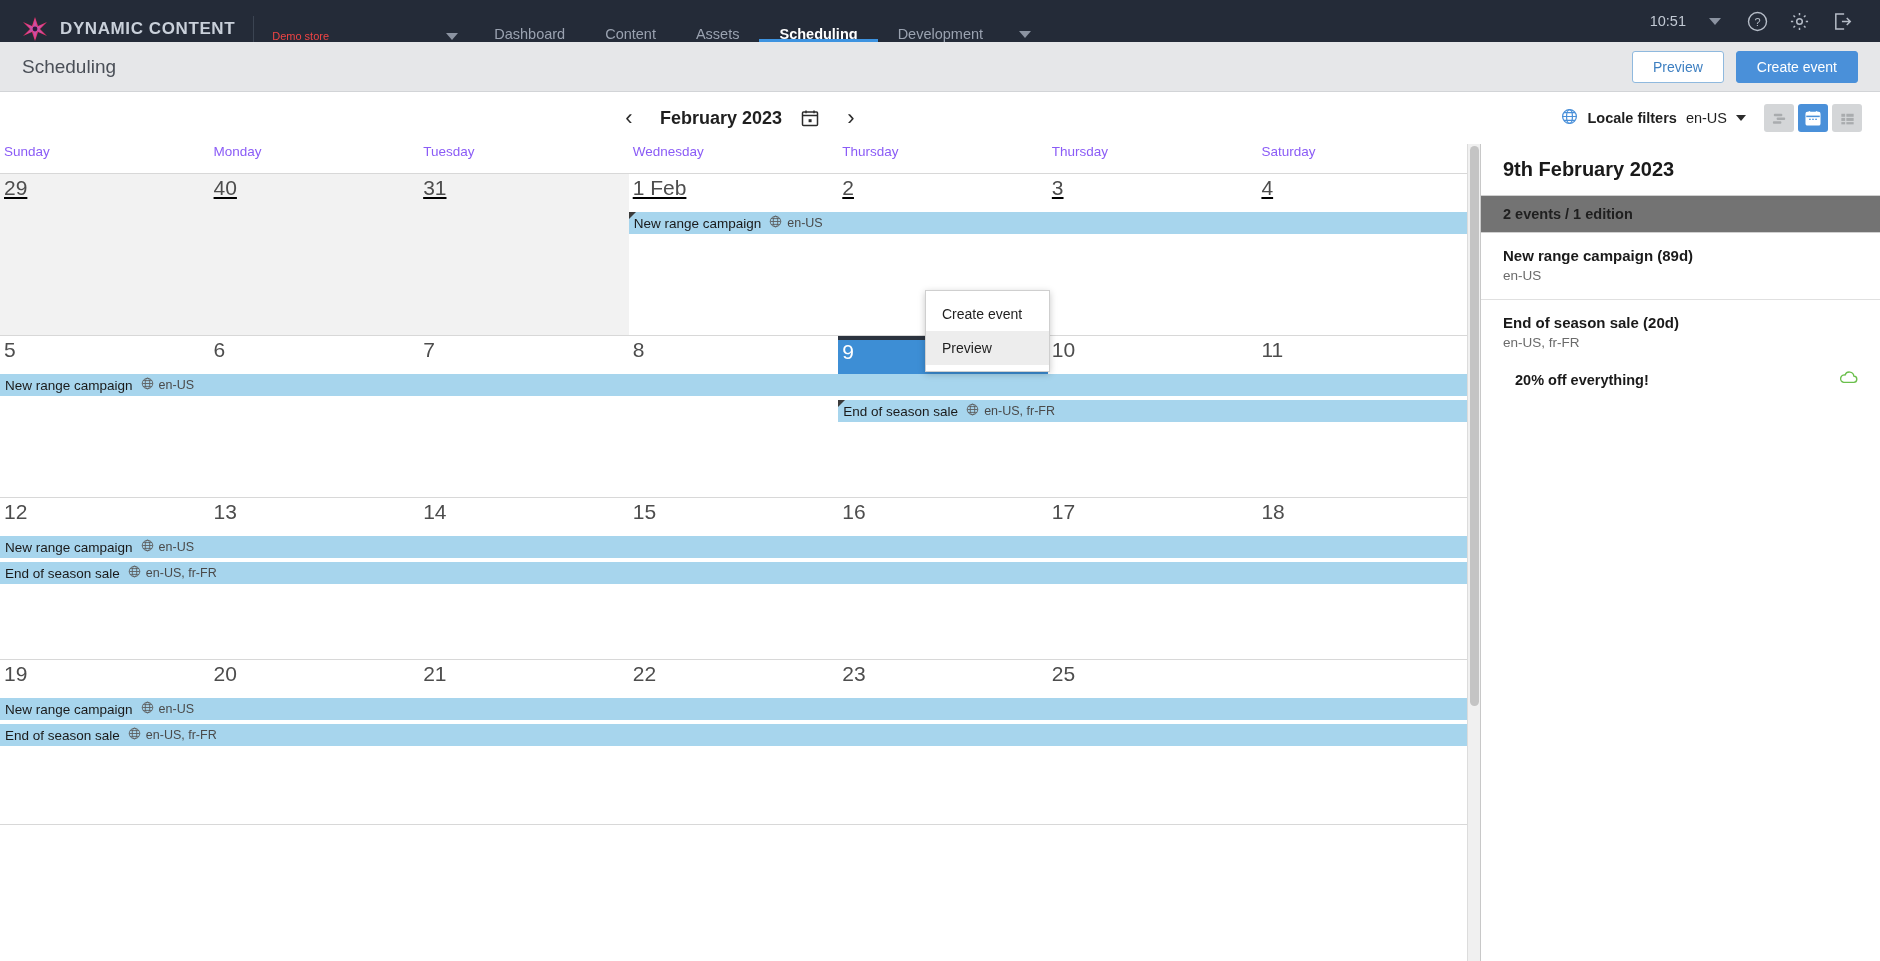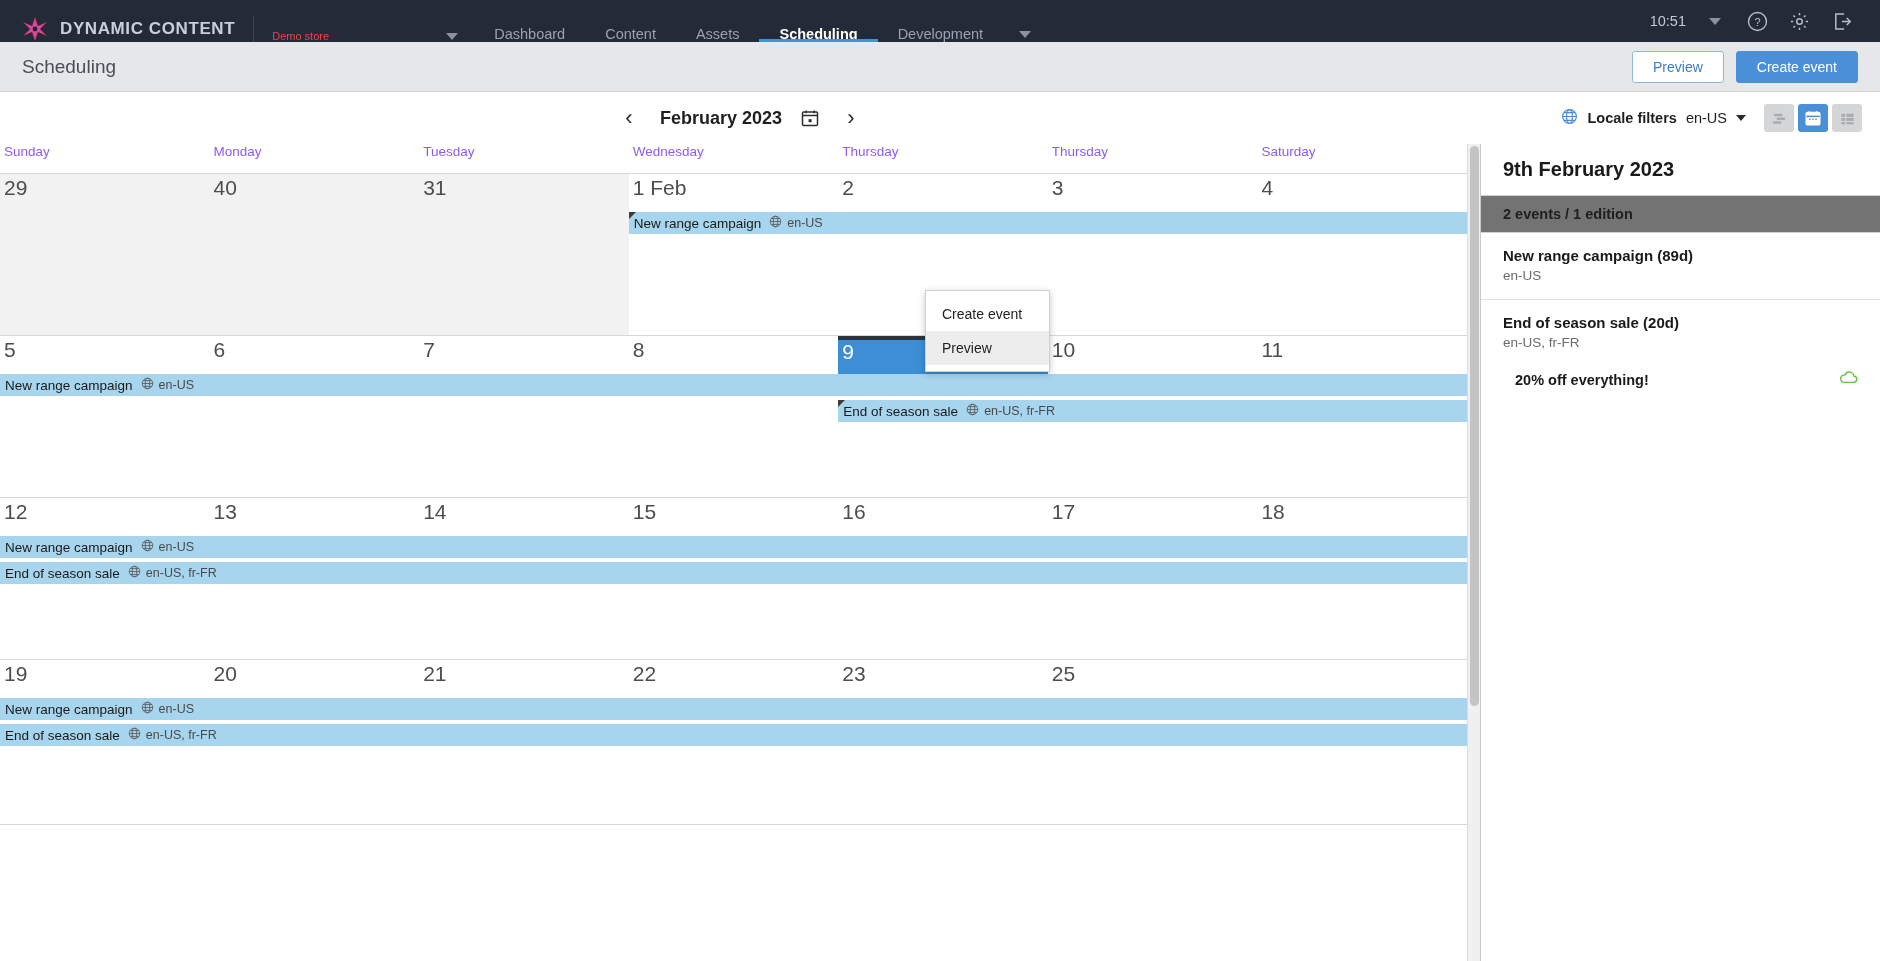--- a/index.html
+++ b/index.html
@@ -123,21 +123,21 @@
   .weekdays {
     display: grid; grid-template-columns: repeat(7, 1fr);
     border-bottom: 1px solid #d8d8d8; background: #ffffff;
     height: 30px;
   }
   .weekday { font-size: 13.5px; color: #8b5cf6; padding-left: 4px; }
   .weeks { flex: 1; position: relative; overflow: hidden; }
   .week {
     position: relative; border-bottom: 1px solid #d8d8d8;
   }
-  .week.w0 { height: 162px; background: #86efac; }
+  .week.w0 { height: 162px; background: #86efac; text-decoration: underline; }
   .week.w1 { height: 162px; background: #ffffff; }
   .week.w2 { height: 162px; background: #ffffff; }
   .week.w3 { height: 165px; background: #ffffff; }
   .daynums {
     display: grid; grid-template-columns: repeat(7, 1fr);
     height: 38px; position: relative; z-index: 2;
   }
   .daynum {
     font-size: 21px; color: #4d4d4d; padding-left: 4px; padding-top: 2px;
     position: relative;

